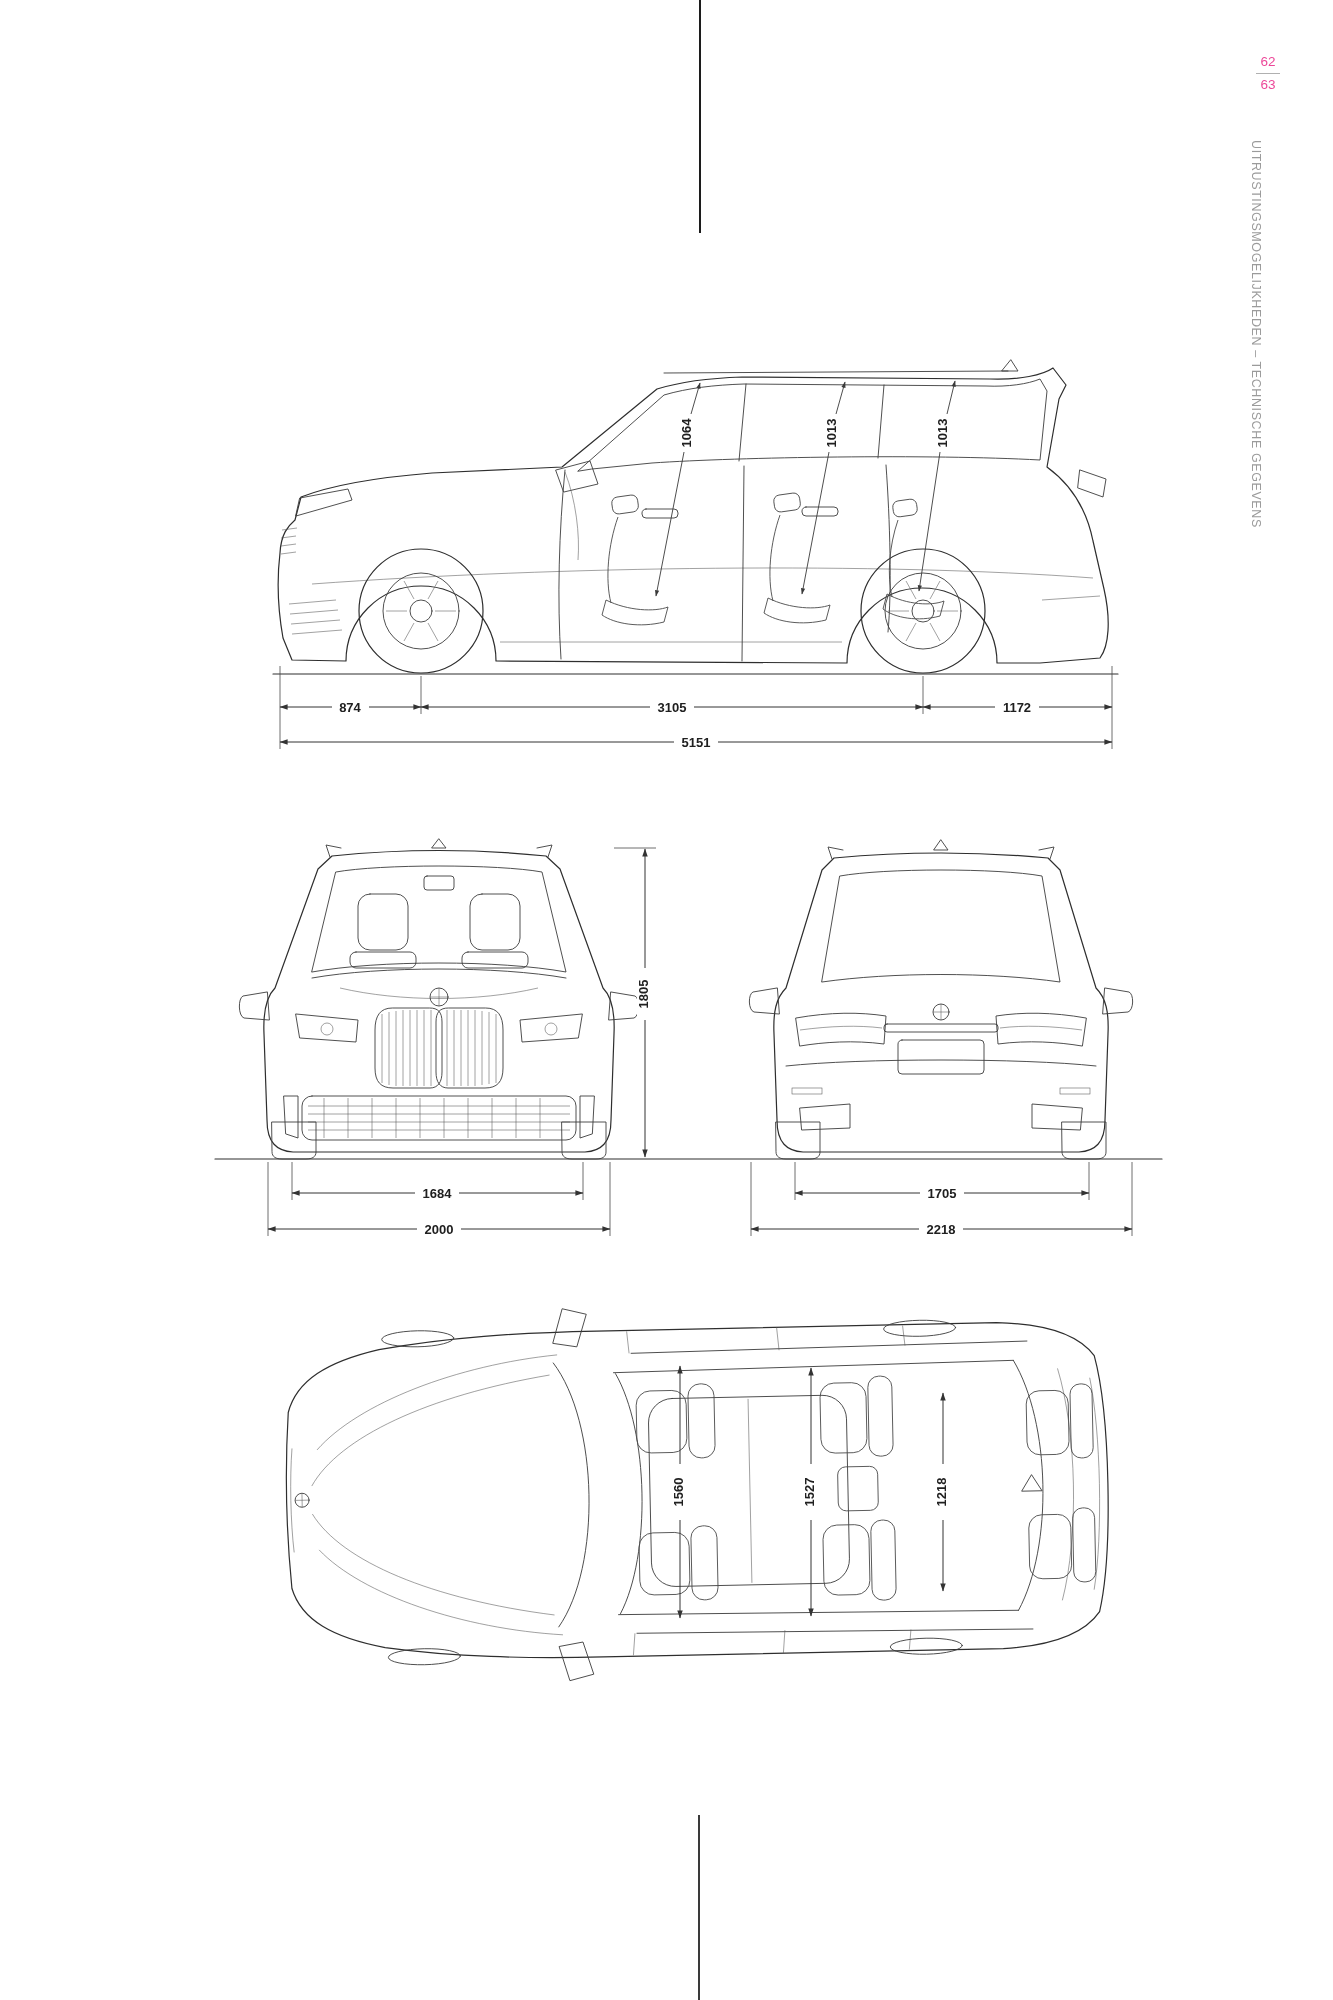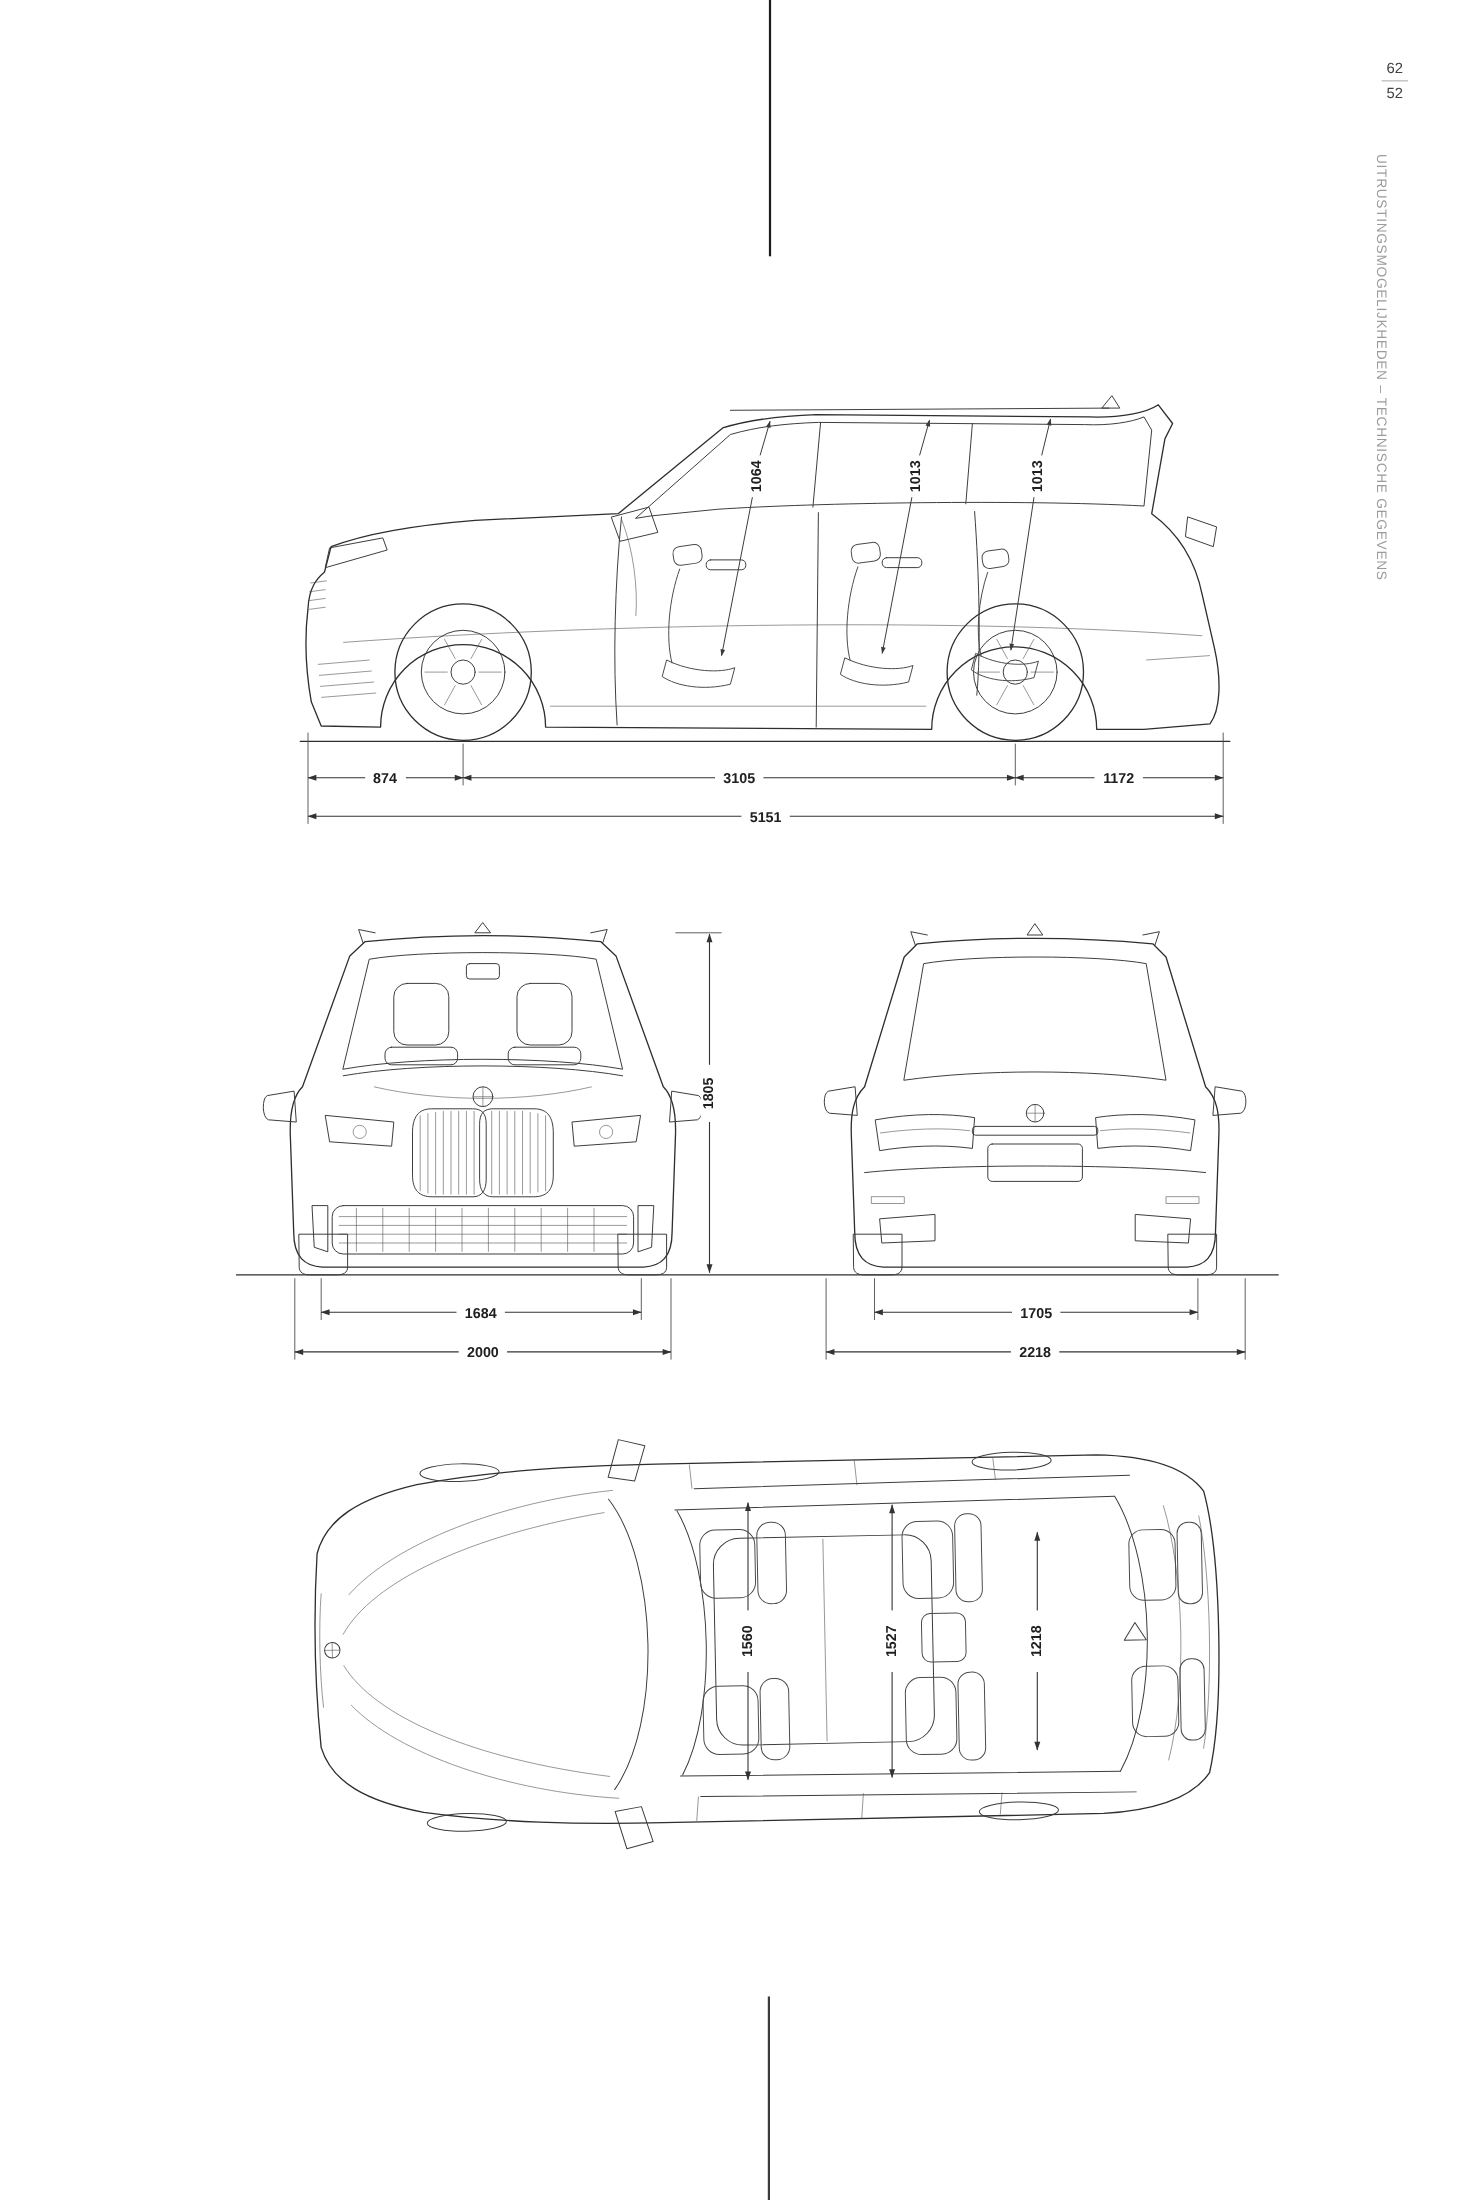--- a/index.html
+++ b/index.html
@@ -2,21 +2,21 @@
 <html><head>
 <meta charset="utf-8">
 <style>
   html,body{margin:0;padding:0;background:#e8e8e8;}
   .page{position:relative;width:1333px;height:2000px;background:#ffffff;overflow:hidden;
         font-family:"Liberation Sans",sans-serif;}
   .rule-v{position:absolute;width:2px;background:#1c1c1c;}
   .rule-top{left:699px;top:0;height:233px;}
   .rule-bottom{left:698px;top:1815px;height:185px;background:#3a3a3a;}
   .pagenum{position:absolute;left:1248px;top:54px;width:40px;text-align:center;
-           color:#404040;font-size:13.5px;line-height:1.15;}
+           color:#ec4899;font-size:13.5px;line-height:1.15;}
   .pagenum .divider{width:24px;height:1.5px;background:#b0b0b0;margin:3px auto;}
   .sidebar-title{position:absolute;left:1249px;top:140px;height:450px;
                  writing-mode:vertical-rl;color:#9b9b9b;font-size:12.5px;
                  letter-spacing:0.6px;white-space:nowrap;}
   svg{position:absolute;left:0;top:0;}
   .outline{fill:none;stroke:#2e2e2e;stroke-width:1.2;stroke-linejoin:round;stroke-linecap:round;}
   .detail{fill:none;stroke:#3c3c3c;stroke-width:0.9;stroke-linejoin:round;stroke-linecap:round;}
   .fine{fill:none;stroke:#555;stroke-width:0.55;}
   .seat{fill:none;stroke:#4a4a4a;stroke-width:0.9;stroke-linejoin:round;}
   .dim{stroke:#333;stroke-width:1;fill:none;}
@@ -29,21 +29,21 @@
 <body>
 
 <div class="page">
 
   <div class="rule-v rule-top"></div>
   <div class="rule-v rule-bottom"></div>
 
   <div class="pagenum">
     <div>62</div>
     <div class="divider"></div>
-    <div>52</div>
+    <div>63</div>
   </div>
 
   <div class="sidebar-title">UITRUSTINGSMOGELIJKHEDEN – TECHNISCHE GEGEVENS</div>
 
   <svg width="1333" height="2000" viewBox="0 0 1333 2000">
     <defs>
       <marker id="arr" viewBox="0 0 10 10" refX="9.5" refY="5" markerWidth="10" markerHeight="8" orient="auto-start-reverse">
         <path d="M0,1.6 L10,5 L0,8.4 Z" fill="#333"></path>
       </marker>
       <marker id="arrS" viewBox="0 0 10 10" refX="9" refY="5" markerWidth="8" markerHeight="7" orient="auto-start-reverse">

